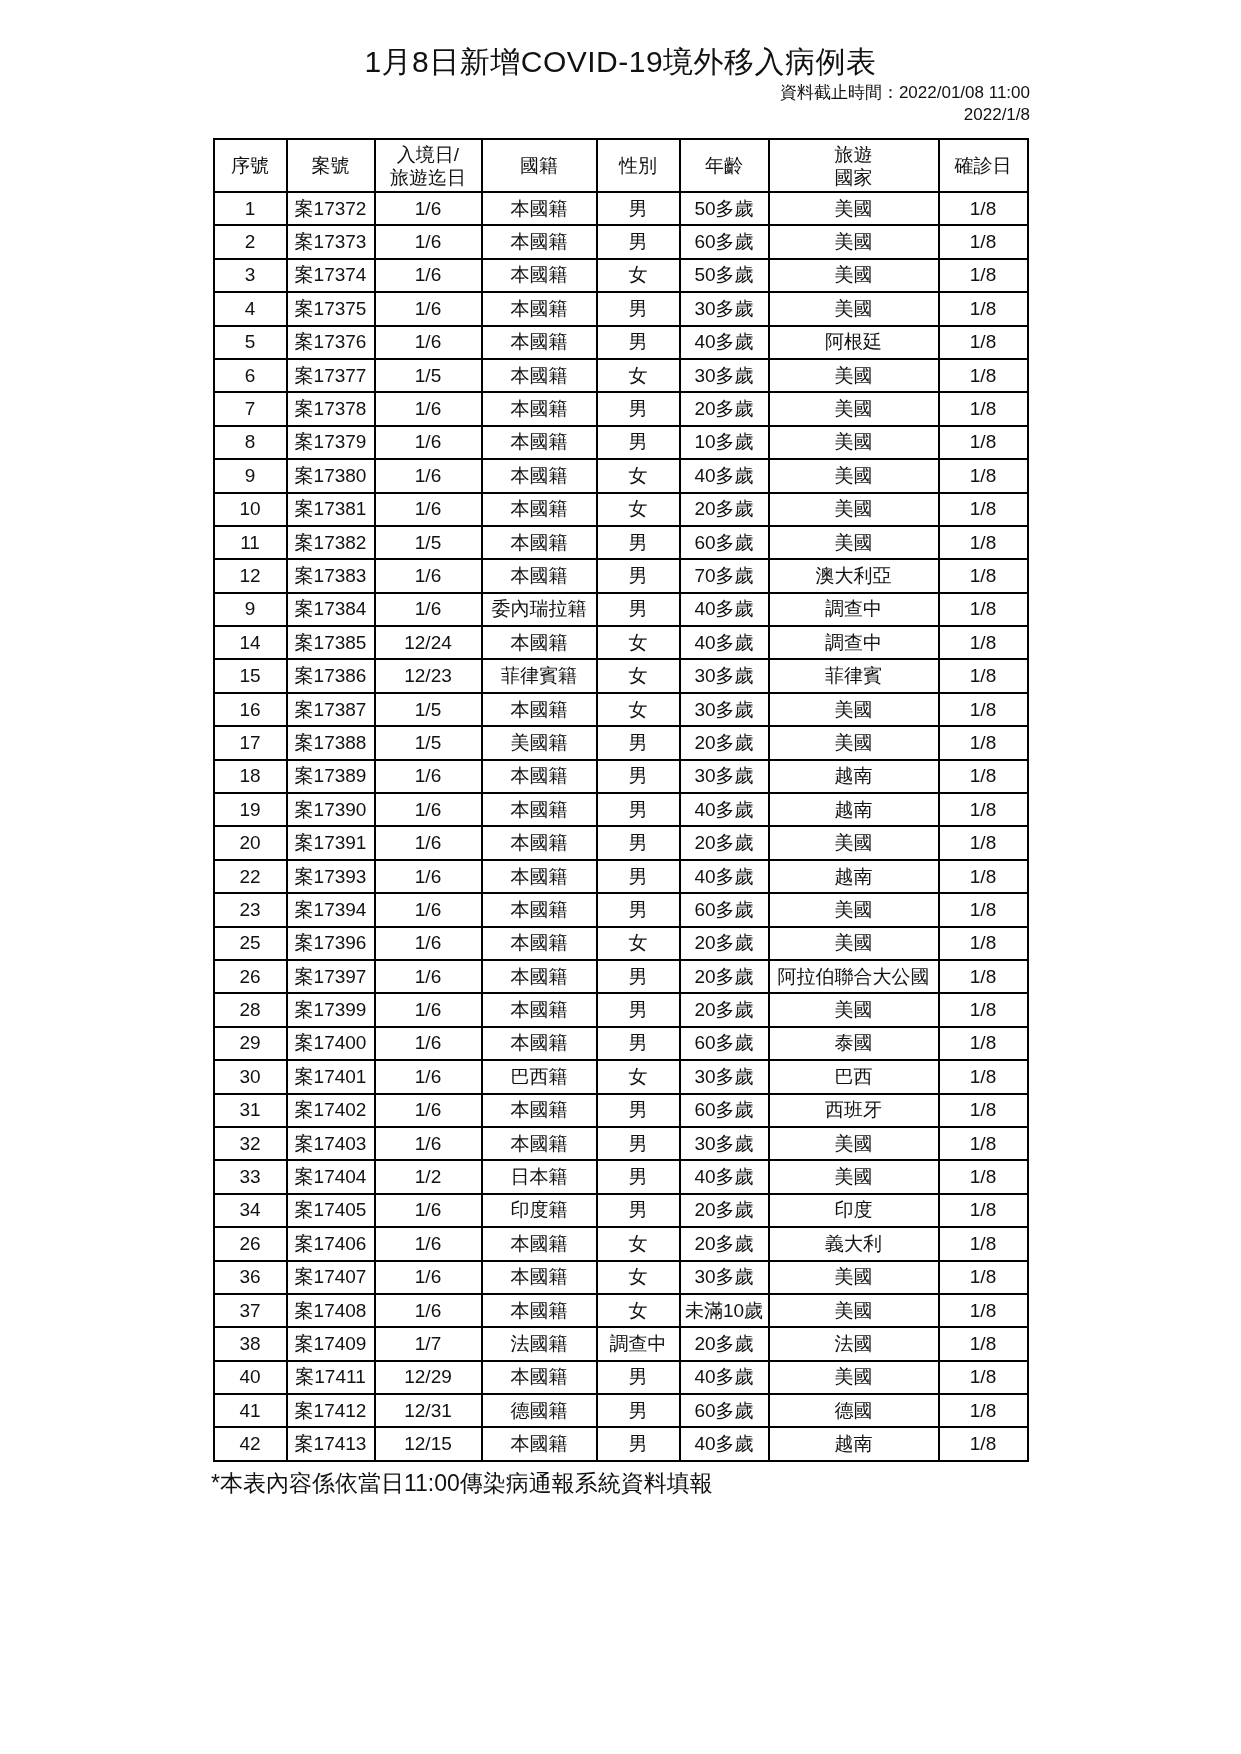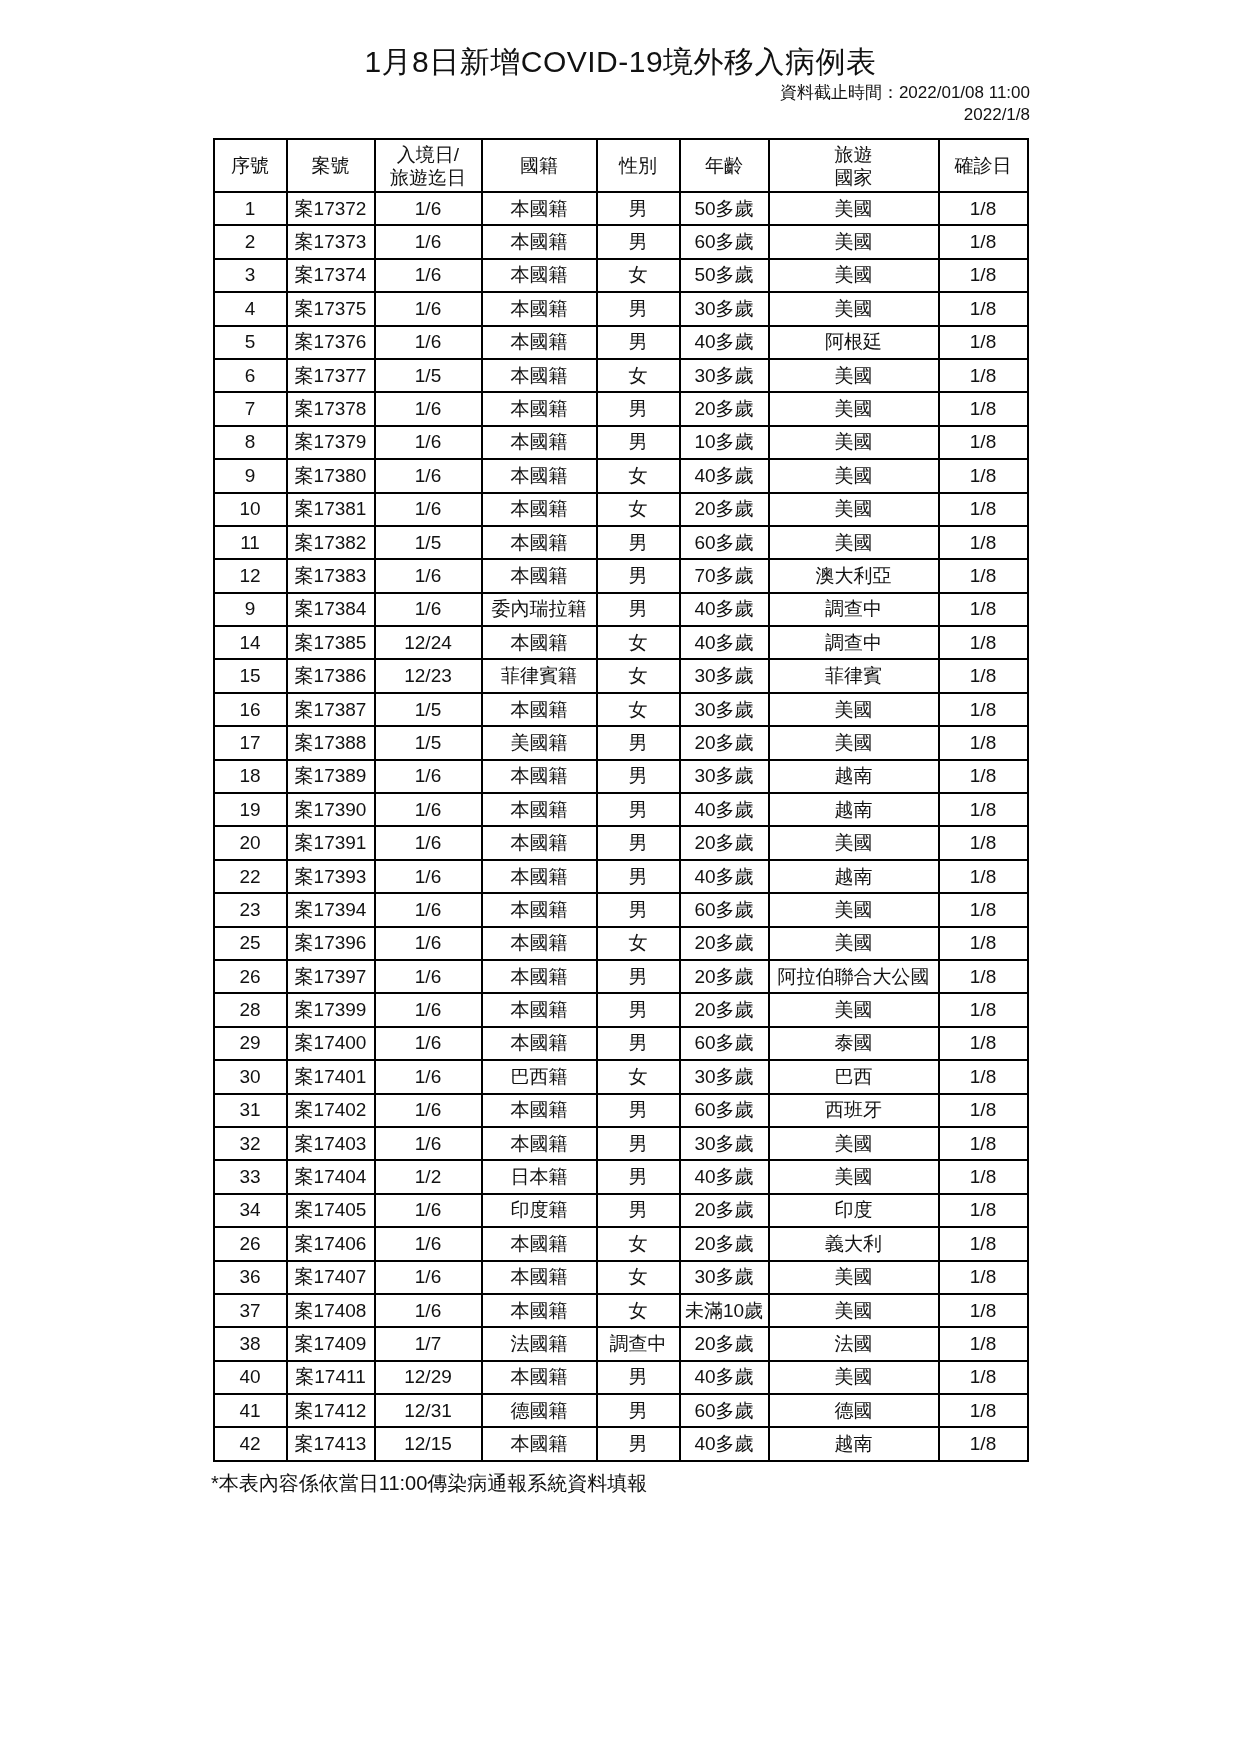--- a/index.html
+++ b/index.html
@@ -61,21 +61,21 @@
   }
   table.case-table td {
     height: 33.4px;
     line-height: 22px;
     white-space: nowrap;
   }
   .footnote {
     width: 819px;
     margin: 7px auto 0 auto;
     text-align: left;
-    font-size: 20px;
+    font-size: 23px;
     line-height: 28px;
     color: #111111;
   }
 </style>
 </head>
 <body>
 
 <div class="doc">
 
   <div class="doc-title">1月8日新增COVID-19境外移入病例表</div>

